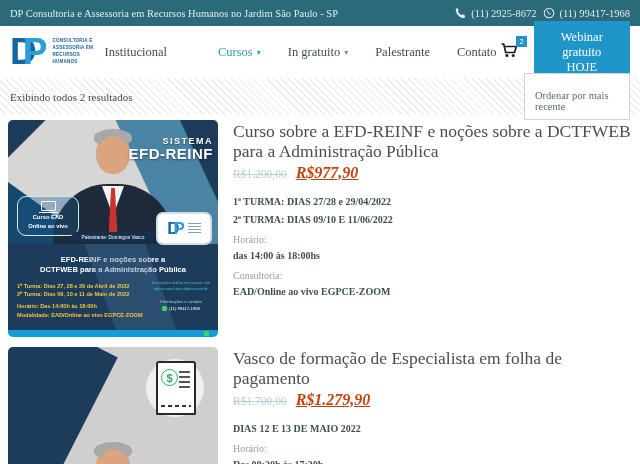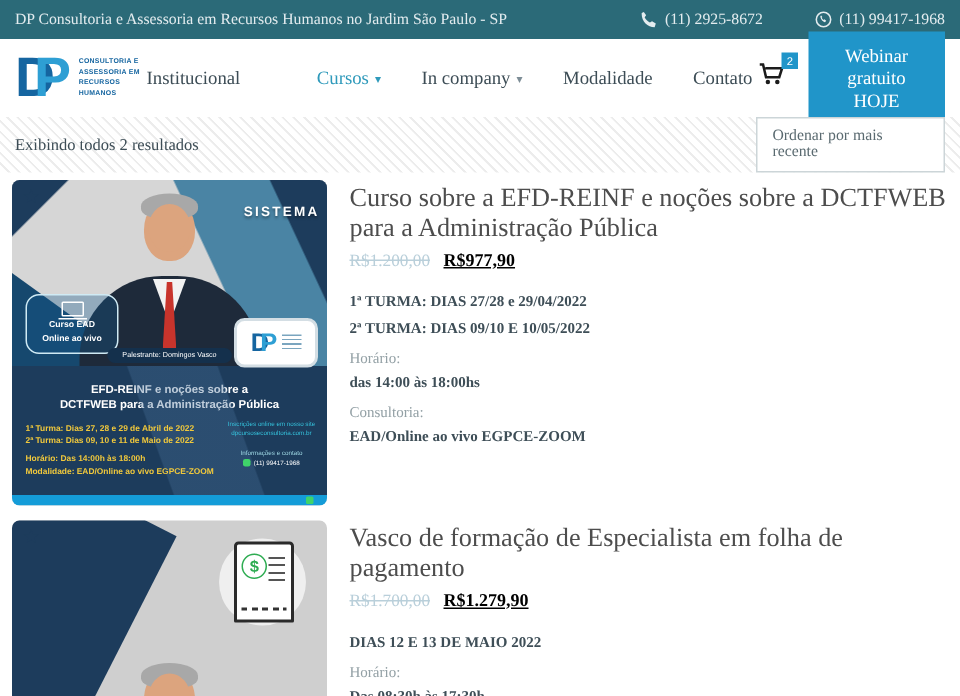--- a/index.html
+++ b/index.html
@@ -2,21 +2,21 @@
 <html><head>
 <meta charset="utf-8">
 <style>
   * { box-sizing: border-box; margin: 0; padding: 0; }
   html,body { width:640px; height:464px; overflow:hidden; background:#fff;
     font-family:"Liberation Serif", serif; }
 
   
   .topbar { height:26px; background:#2b6a78; color:#e3ecef; display:flex;
     align-items:center; justify-content:space-between; padding:0 10px; font-size:10.5px; }
-  .topbar-right { display:flex; gap:34px; align-items:center; }
+  .topbar-right { display:flex; gap:6px; align-items:center; }
   .contact { display:flex; align-items:center; gap:5px; cursor:pointer; }
 
   
   .header { height:52px; display:flex; align-items:center; padding:0 10px; background:#fff; }
   .logo { display:flex; align-items:center; width:158px; cursor:pointer; }
   .logo-letters { font-family:"Liberation Sans",sans-serif; font-weight:bold; font-size:37px; line-height:.9; }
   .logo-d { color:#1565a0; }
   .logo-p { color:#2e9fd4; margin-left:-14px; }
   .logo-tag { margin-left:5px; font-family:"Liberation Sans",sans-serif; font-size:4.6px;
     font-weight:bold; color:#1565a0; line-height:1.5; letter-spacing:.2px; }
@@ -28,31 +28,31 @@
   .cart { position:relative; margin:0 16px 0 4px; cursor:pointer; }
   .cart-badge { position:absolute; top:-7px; right:-9px; background:#2095c9; color:#fff;
     font-size:7.5px; padding:1px 3px; font-family:"Liberation Sans",sans-serif; }
   .cta { background:#2095c9; color:#fff; font-size:12.5px; padding:9px 13px; border:none;
     font-family:"Liberation Serif",serif; cursor:pointer; }
 
   
   .band { height:37px; padding:0 10px; display:flex; align-items:center; justify-content:space-between;
     background:repeating-linear-gradient(45deg,#ffffff 0px,#ffffff 3.5px,#ececec 4px,#ececec 5px); }
   .results-text { font-size:11px; color:#3d4d56; }
-  .sort-box { background:#fff; border:1px solid #ccd5d8; padding:6px 10px 7px; font-size:10.5px;
-    color:#5a6a70; width:126px; cursor:pointer; }
+  .sort-box { background:#fff; border:1px solid #ccd5d8; padding:16px 10px 7px; font-size:10.5px;
+    color:#5a6a70; width:106px; cursor:pointer; }
 
   
   .content { padding:5px 8px 0; }
   .product-row { display:flex; gap:15px; margin-bottom:10px; }
   .p-info { flex:1; padding-top:2px; }
   .p-title { font-size:17.5px; font-weight:normal; color:#4d4d4d; line-height:1.13; cursor:pointer; }
   .prices { margin:2px 0 14px; }
   .price-old { color:#b9cfda; text-decoration:line-through; font-size:11.5px; margin-right:5px;font-family:Liberation Serif, serif; }
-  .price-new { color:#000000; font-weight:bold; font-size:12px; text-decoration:underline; }
+  .price-new { color:#c2410c; font-weight:bold; font-size:16px; text-decoration:underline;font-style:italic; }
   .detail-bold { font-size:10px; font-weight:bold; color:#3e4e57; margin:0 0 7px; }
   .detail-label { font-size:10px; color:#93a0a5; margin:9px 0 5px; }
 
   
   .flyer { position:relative; flex:0 0 210px; border-radius:5px; overflow:hidden;
     background:#d6d6d6; cursor:pointer; font-family:"Liberation Sans",sans-serif; }
   .flyer1 { height:217px; }
   .flyer2 { height:210px; }
   .photo { position:absolute; left:0; top:0; right:0; height:124px; background:#d6d6d6; }
   .photo::before { content:''; position:absolute; inset:0;
@@ -156,25 +156,25 @@
   </div>
   <div class="nav">
     <span class="nav-item">
         <span>Institucional</span>
       </span>
     <span class="nav-item active">
         <span>Cursos</span>
         <span class="arrow">▾</span>
       </span>
     <span class="nav-item">
-        <span>In company</span>
+        <span>In gratuito</span>
         <span class="arrow">▾</span>
       </span>
     <span class="nav-item">
-        <span>Modalidade</span>
+        <span>Palestrante</span>
       </span>
     <span class="nav-item">
         <span>Contato</span>
       </span>
   </div>
   <div class="cart">
     <svg width="17" height="15" viewBox="0 0 17 15">
         <path d="M0.5 1h2.2l2 8.5h8.8l1.9-6H4.2" fill="none" stroke="#1c1c1c" stroke-width="1.7"></path>
         <circle cx="5.9" cy="12.6" r="1.5" fill="#1c1c1c"></circle>
         <circle cx="12.2" cy="12.6" r="1.5" fill="#1c1c1c"></circle>
@@ -191,20 +191,21 @@
 
 <div class="content">
 
   <div class="product-row">
     <div class="flyer flyer1">
       <div class="photo">
         <div class="tri-bl"></div>
         <span class="star">★</span>
         <div class="sistema">
           <span class="l1">SISTEMA</span>
+          <span class="l2">EFD-REINF</span>
         </div>
         <div class="man">
           <div class="head"></div>
           <div class="torso"></div>
           <div class="shirt"></div>
           <div class="tie"></div>
         </div>
       </div>
       <div class="ead-box">
         <div class="laptop"></div>
@@ -238,21 +239,21 @@
       </div>
       <div class="strip"></div>
     </div>
     <div class="p-info">
       <h2 class="p-title">Curso sobre a EFD-REINF e noções sobre a DCTFWEB para a Administração Pública</h2>
       <div class="prices">
         <span class="price-old">R$1.200,00</span>
         <span class="price-new">R$977,90</span>
       </div>
       <div class="detail-bold">1ª TURMA: DIAS 27/28 e 29/04/2022</div>
-      <div class="detail-bold">2ª TURMA: DIAS 09/10 E 10/05/2022</div>
+      <div class="detail-bold">2ª TURMA: DIAS 09/10 E 11/06/2022</div>
       <div class="detail-label">Horário:</div>
       <div class="detail-bold">das 14:00 às 18:00hs</div>
       <div class="detail-label">Consultoria:</div>
       <div class="detail-bold">EAD/Online ao vivo EGPCE-ZOOM</div>
     </div>
   </div>
 
   <div class="product-row">
     <div class="flyer flyer2">
       <div class="f2-navy"></div>

